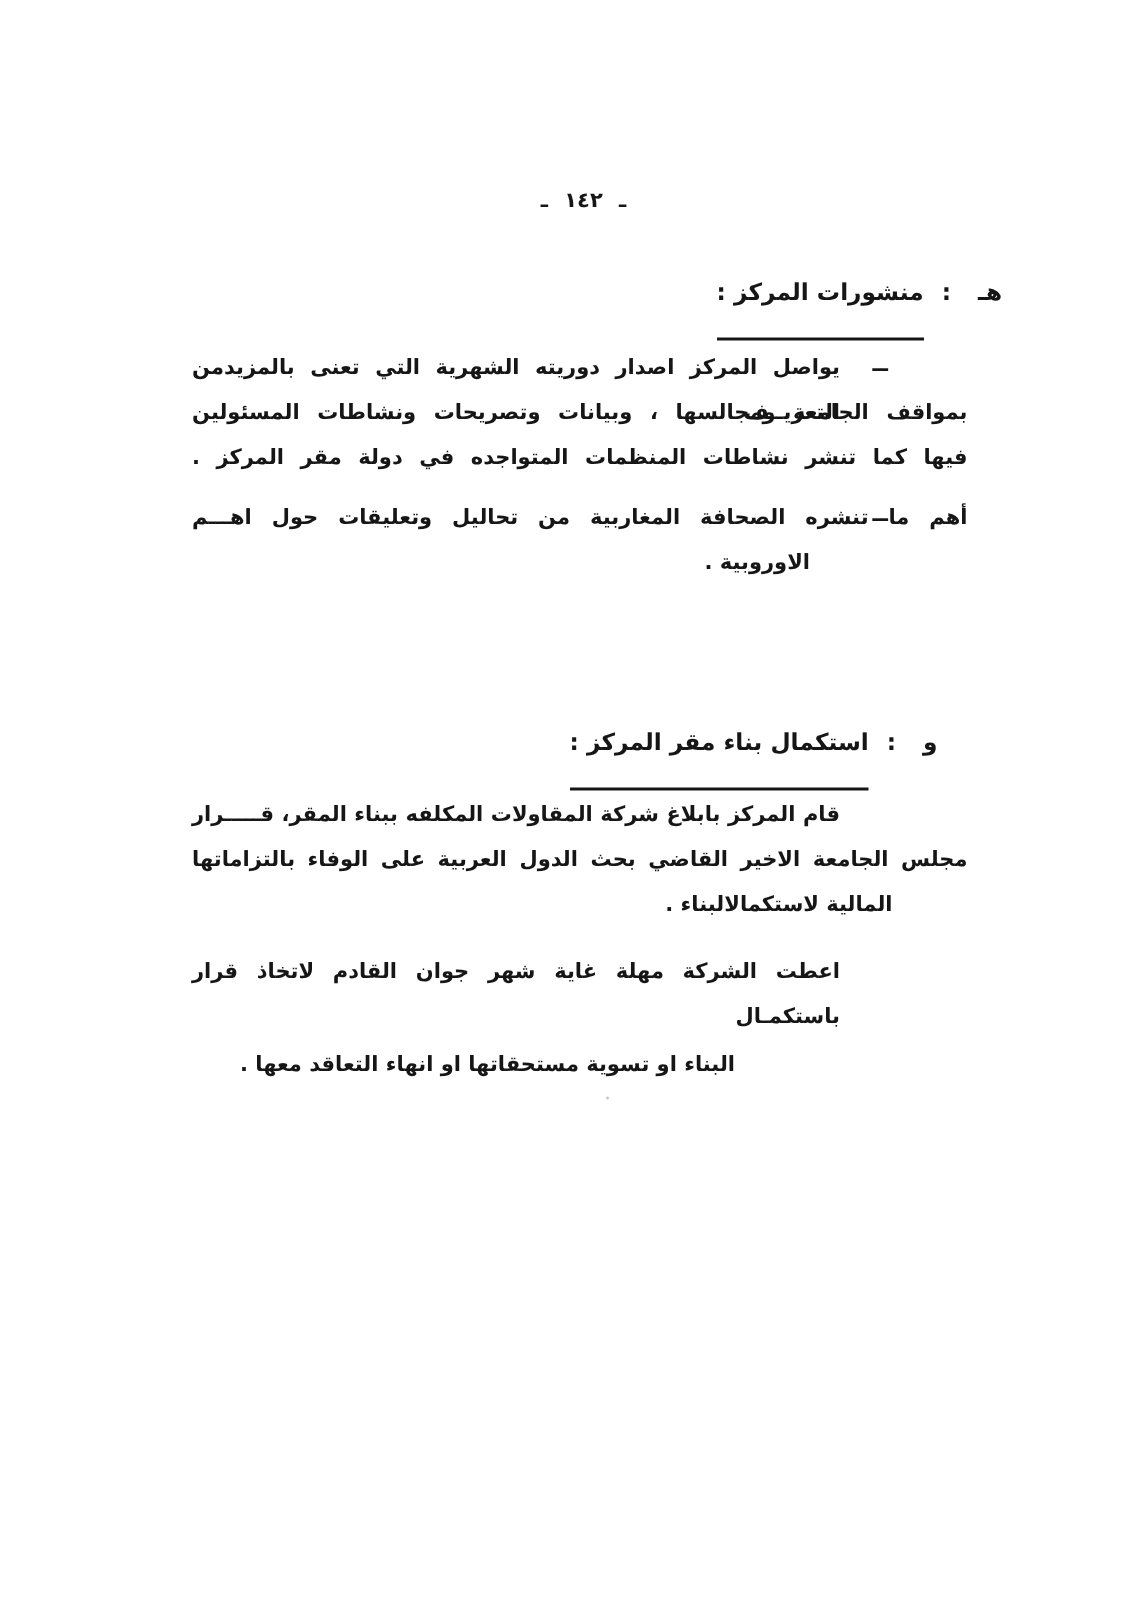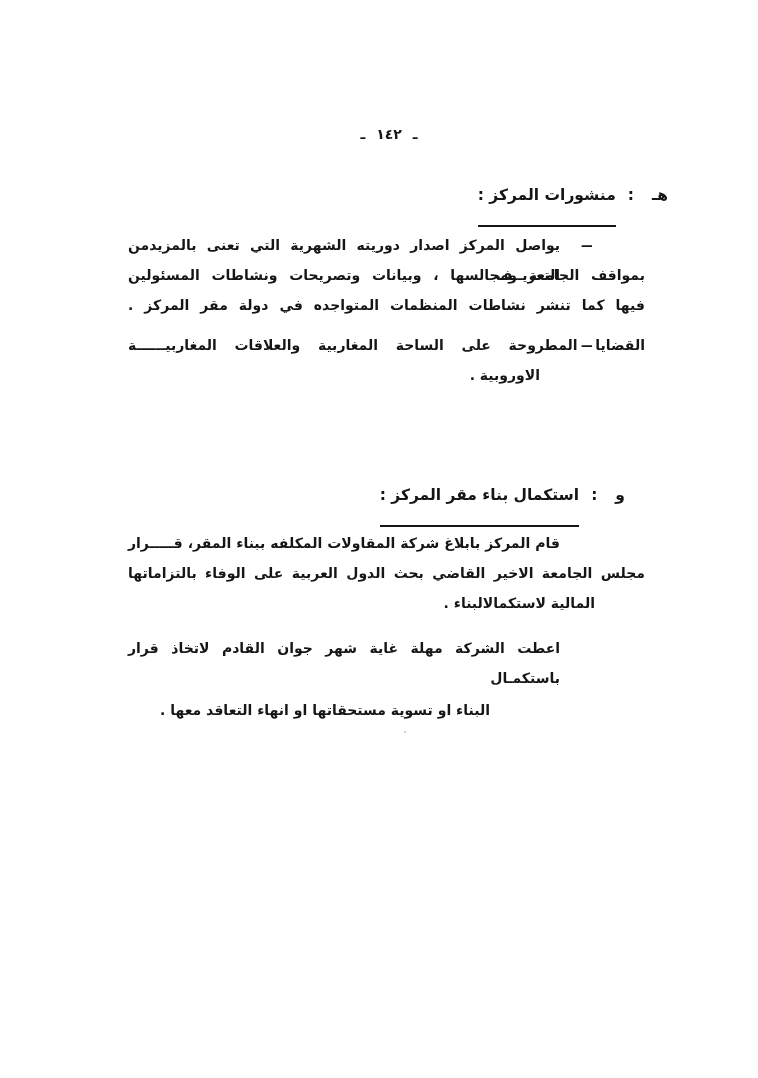--- a/index.html
+++ b/index.html
@@ -87,21 +87,21 @@
 
   <div class="para" style="top:230px;">
     <span class="bullet">ــ</span>
     <div class="line fill indent1">يواصل المركز اصدار دوريته الشهرية التي تعنى بالمزيدمن التعريــف</div>
     <div class="line fill">بمواقف الجامعة ومجالسها ، وبيانات وتصريحات ونشاطات المسئولين</div>
     <div class="line fill">فيها كما تنشر نشاطات المنظمات المتواجده في دولة مقر المركز .</div>
   </div>
 
   <div class="para" style="top:330px;">
     <span class="bullet">ــ</span>
-    <div class="line fill">القضايا المطروحة على الساحة المغاربية والعلاقات المغاربيــــــة</div>
+    <div class="line fill">أهم ما تنشره الصحافة المغاربية من تحاليل وتعليقات حول اهـــم</div>
     <div class="line pr105">الاوروبية .</div>
   </div>
 
   <div class="h" style="top:486px;right:133px;">
     <span class="marker">و</span><span class="sep">:</span><span class="title">استكمال بناء مقر المركز :</span>
   </div>
 
   <div class="para" style="top:528px;">
     <div class="line fill indent1">قام المركز بابلاغ شركة المقاولات المكلفه ببناء المقر،  قـــــرار</div>
     <div class="line fill">مجلس الجامعة الاخير القاضي بحث الدول العربية على الوفاء بالتزاماتها</div>

